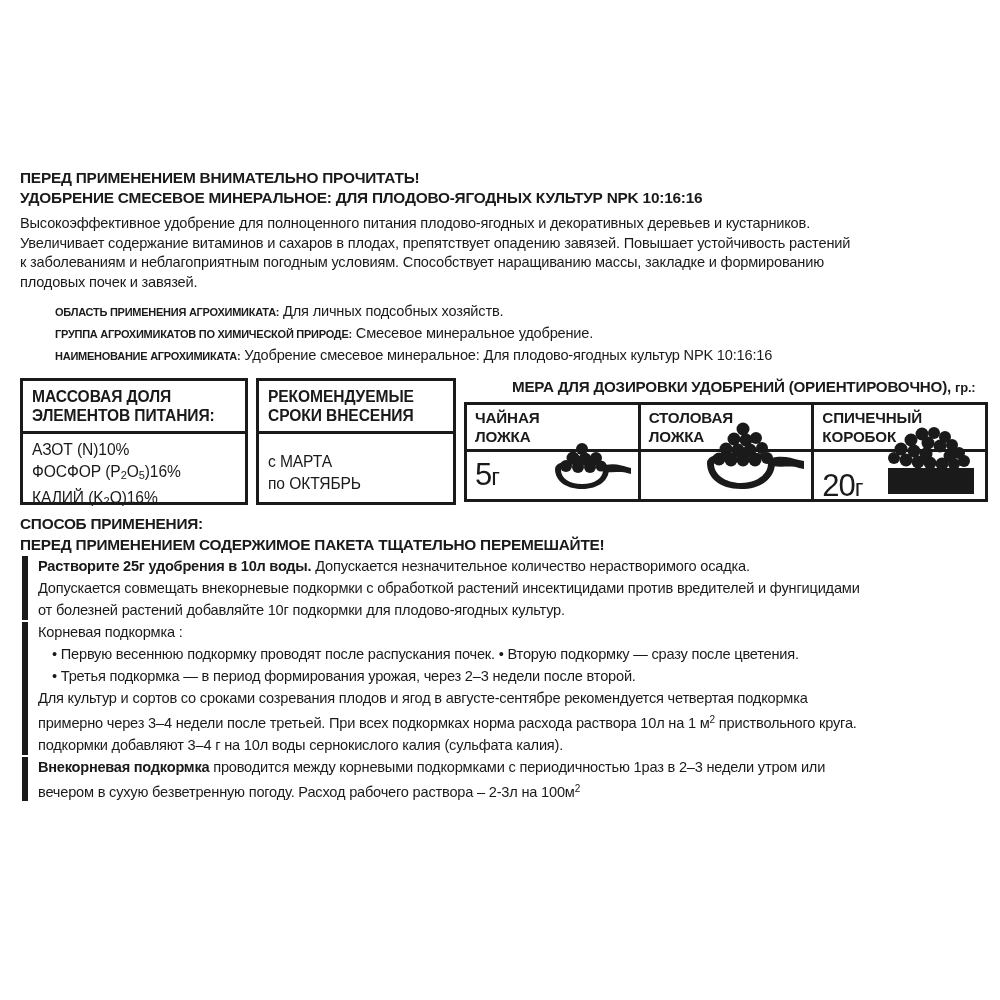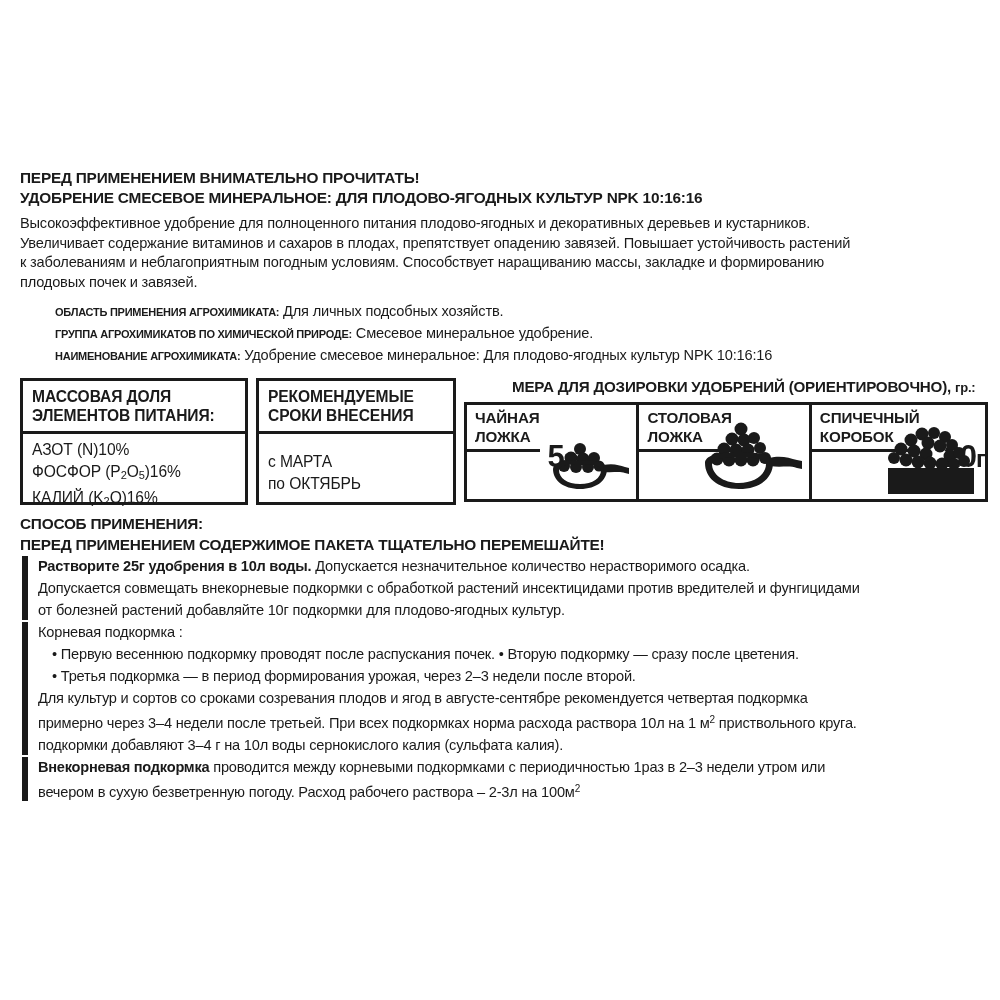--- a/index.html
+++ b/index.html
@@ -106,21 +106,21 @@
   .dosage-table {
     display: flex;
     border: 3px solid #1a1a1a;
     box-sizing: border-box;
     height: 100px;
   }
   .dcell {
     flex: 1 1 0;
     position: relative;
     display: flex;
-    flex-direction: row;
+    flex-direction: column;
     box-sizing: border-box;
   }
   .dcell + .dcell { border-left: 3px solid #1a1a1a; gap: 16px; }
   .dcell .dname {
     border-bottom: 3px solid #1a1a1a;
     padding: 4px 0 3px 8px;
     height: 47px;
     box-sizing: border-box;
   }
   .dcell .dname div {
@@ -130,25 +130,24 @@
     letter-spacing: -0.15px;
     white-space: nowrap;
   }
   .dcell .dval {
     flex: 1;
     display: flex;
     align-items: center;
     padding-left: 8px;
   }
   .dcell .dval span {
-    font-weight: bold;
+    font-weight: normal;
     font-size: 31px;
-    line-height: 43px;
+    line-height: 36px;
     letter-spacing: -1px;
-    margin-top: 10px;
   }
   .dcell .dval span i {
     font-style: normal;
     font-size: 24px;
   }
   .dicon {
     position: absolute;
     right: 2px;
     bottom: 2px;
     pointer-events: none;

